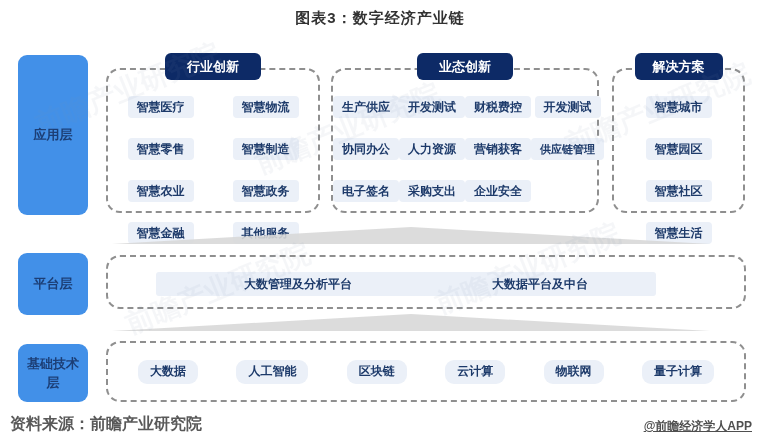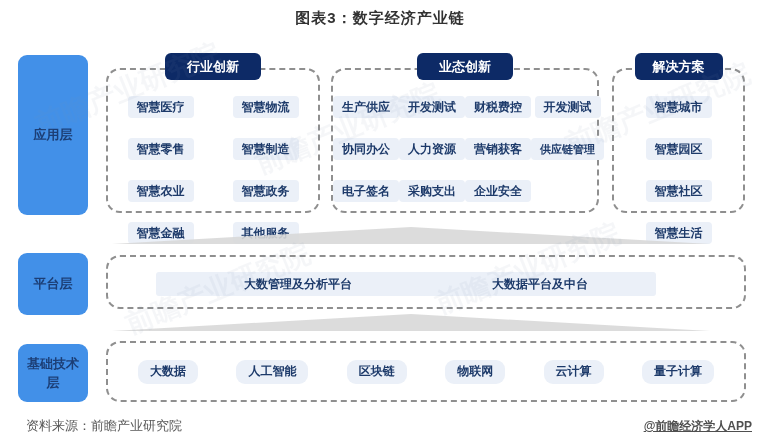--- a/index.html
+++ b/index.html
@@ -43,21 +43,21 @@
     background:var(--connector-fill,#d8d8d8);opacity:.9;
     clip-path:polygon(50% 0,100% 100%,0 100%);
   }
   .plat-chip{position:absolute;top:15px;height:24px;border-radius:3px;
     display:flex;align-items:center;justify-content:center;
     background:var(--item-bg,#ebf0f8);color:var(--item-text,#1d3a6a);
     font-size:12px;font-weight:bold;}
   .found-row{position:absolute;inset:0;display:flex;align-items:center;
     justify-content:space-between;padding:0 30px;}
   .found-row .chip{height:24px;padding:0 12px;border-radius:9px;}
-  .footer-src{position:absolute;left:26px;bottom:13px;font-size:13px;color:var(--footer-text,#595959);}
+  .footer-src{position:absolute;left:10px;bottom:13px;font-size:16px;color:var(--footer-text,#595959);font-weight:bold;}
   .footer-credit{position:absolute;right:8px;bottom:13px;font-size:12px;font-weight:bold;color:#4f4f4f;text-decoration:underline;}
   .wm{position:absolute;font-size:28px;font-weight:bold;color:#7d90ac;opacity:.07;
     transform:rotate(-22deg);white-space:nowrap;pointer-events:none;z-index:5;}
 </style>
 </head>
 <body>
 
 <div id="stage">
 
   <div class="title">图表3：数字经济产业链</div>
@@ -120,22 +120,22 @@
   </div>
 
   <div class="connector" style="top:314px;"></div>
 
   <div class="layer-label" style="top:344px;height:58px;">基础技术层</div>
   <div class="dashed-box" style="left:106px;top:341px;width:640px;height:61px;">
     <div class="found-row">
       <div class="chip">大数据</div>
       <div class="chip">人工智能</div>
       <div class="chip">区块链</div>
+      <div class="chip">云计算</div>
       <div class="chip">物联网</div>
-      <div class="chip">云计算</div>
       <div class="chip">量子计算</div>
     </div>
   </div>
 
   <div class="footer-src">资料来源：前瞻产业研究院</div>
   <div class="footer-credit">@前瞻经济学人APP</div>
 
 </div>
 
 </body></html>

